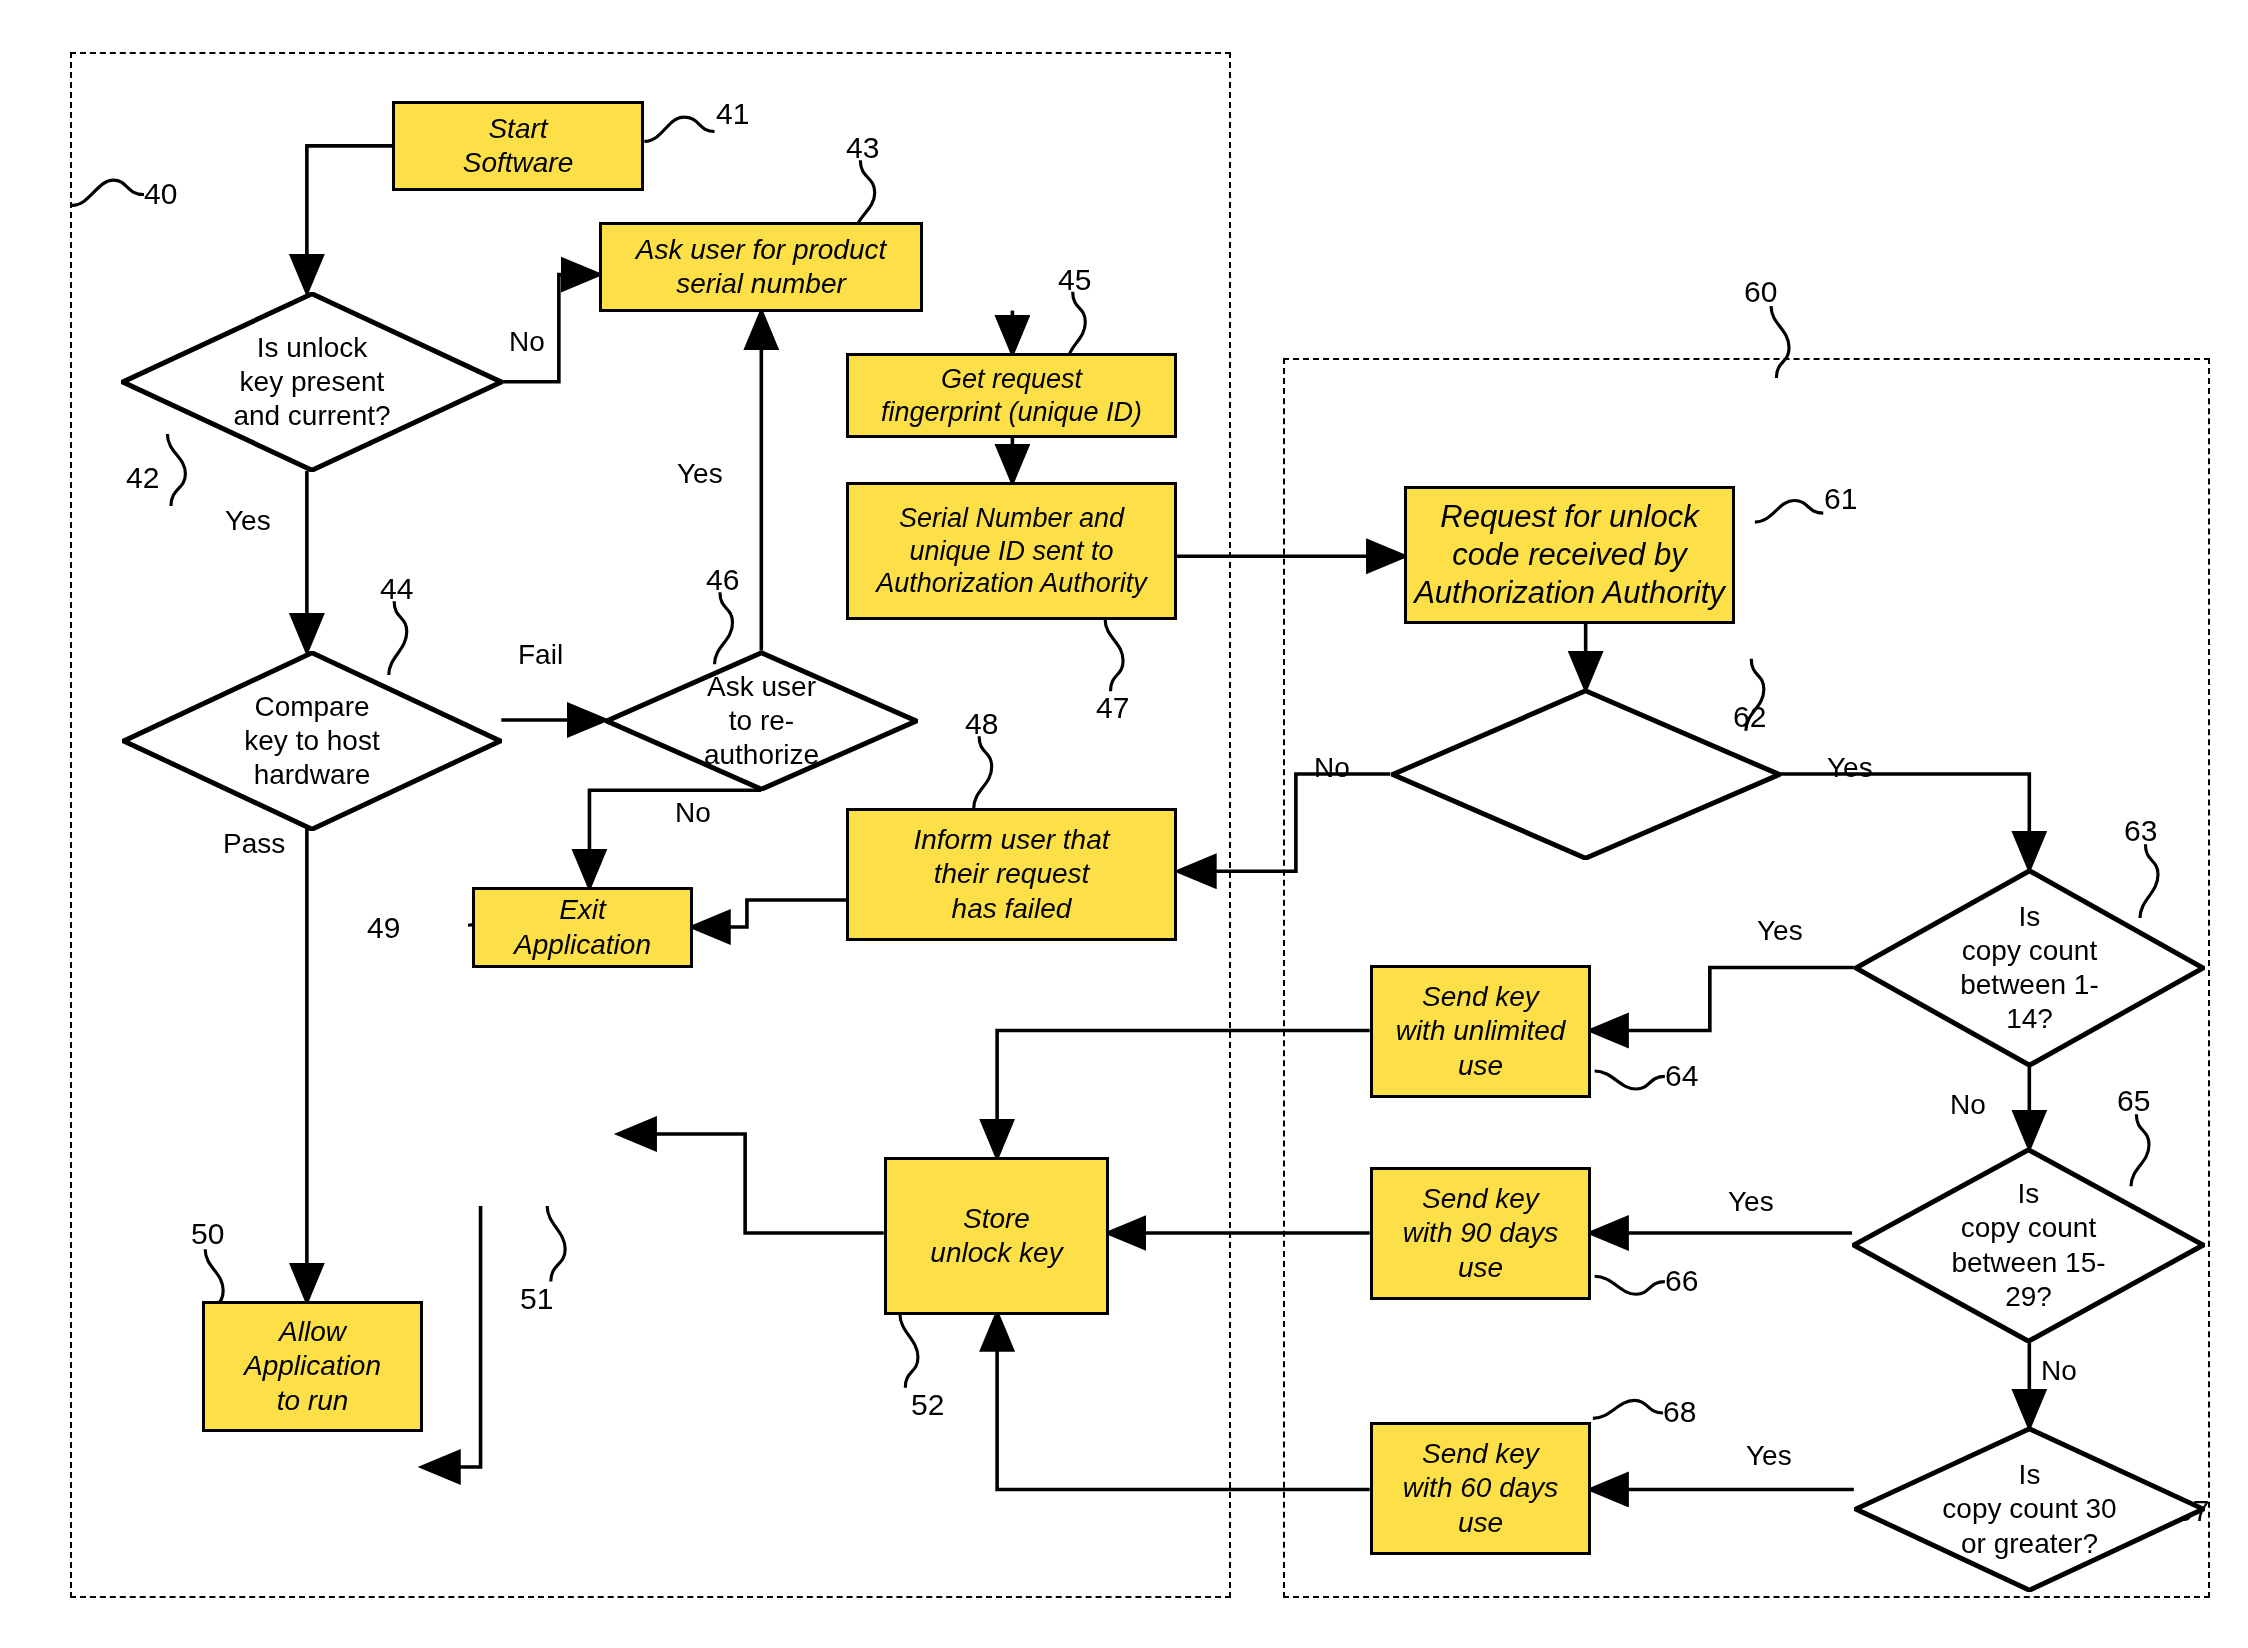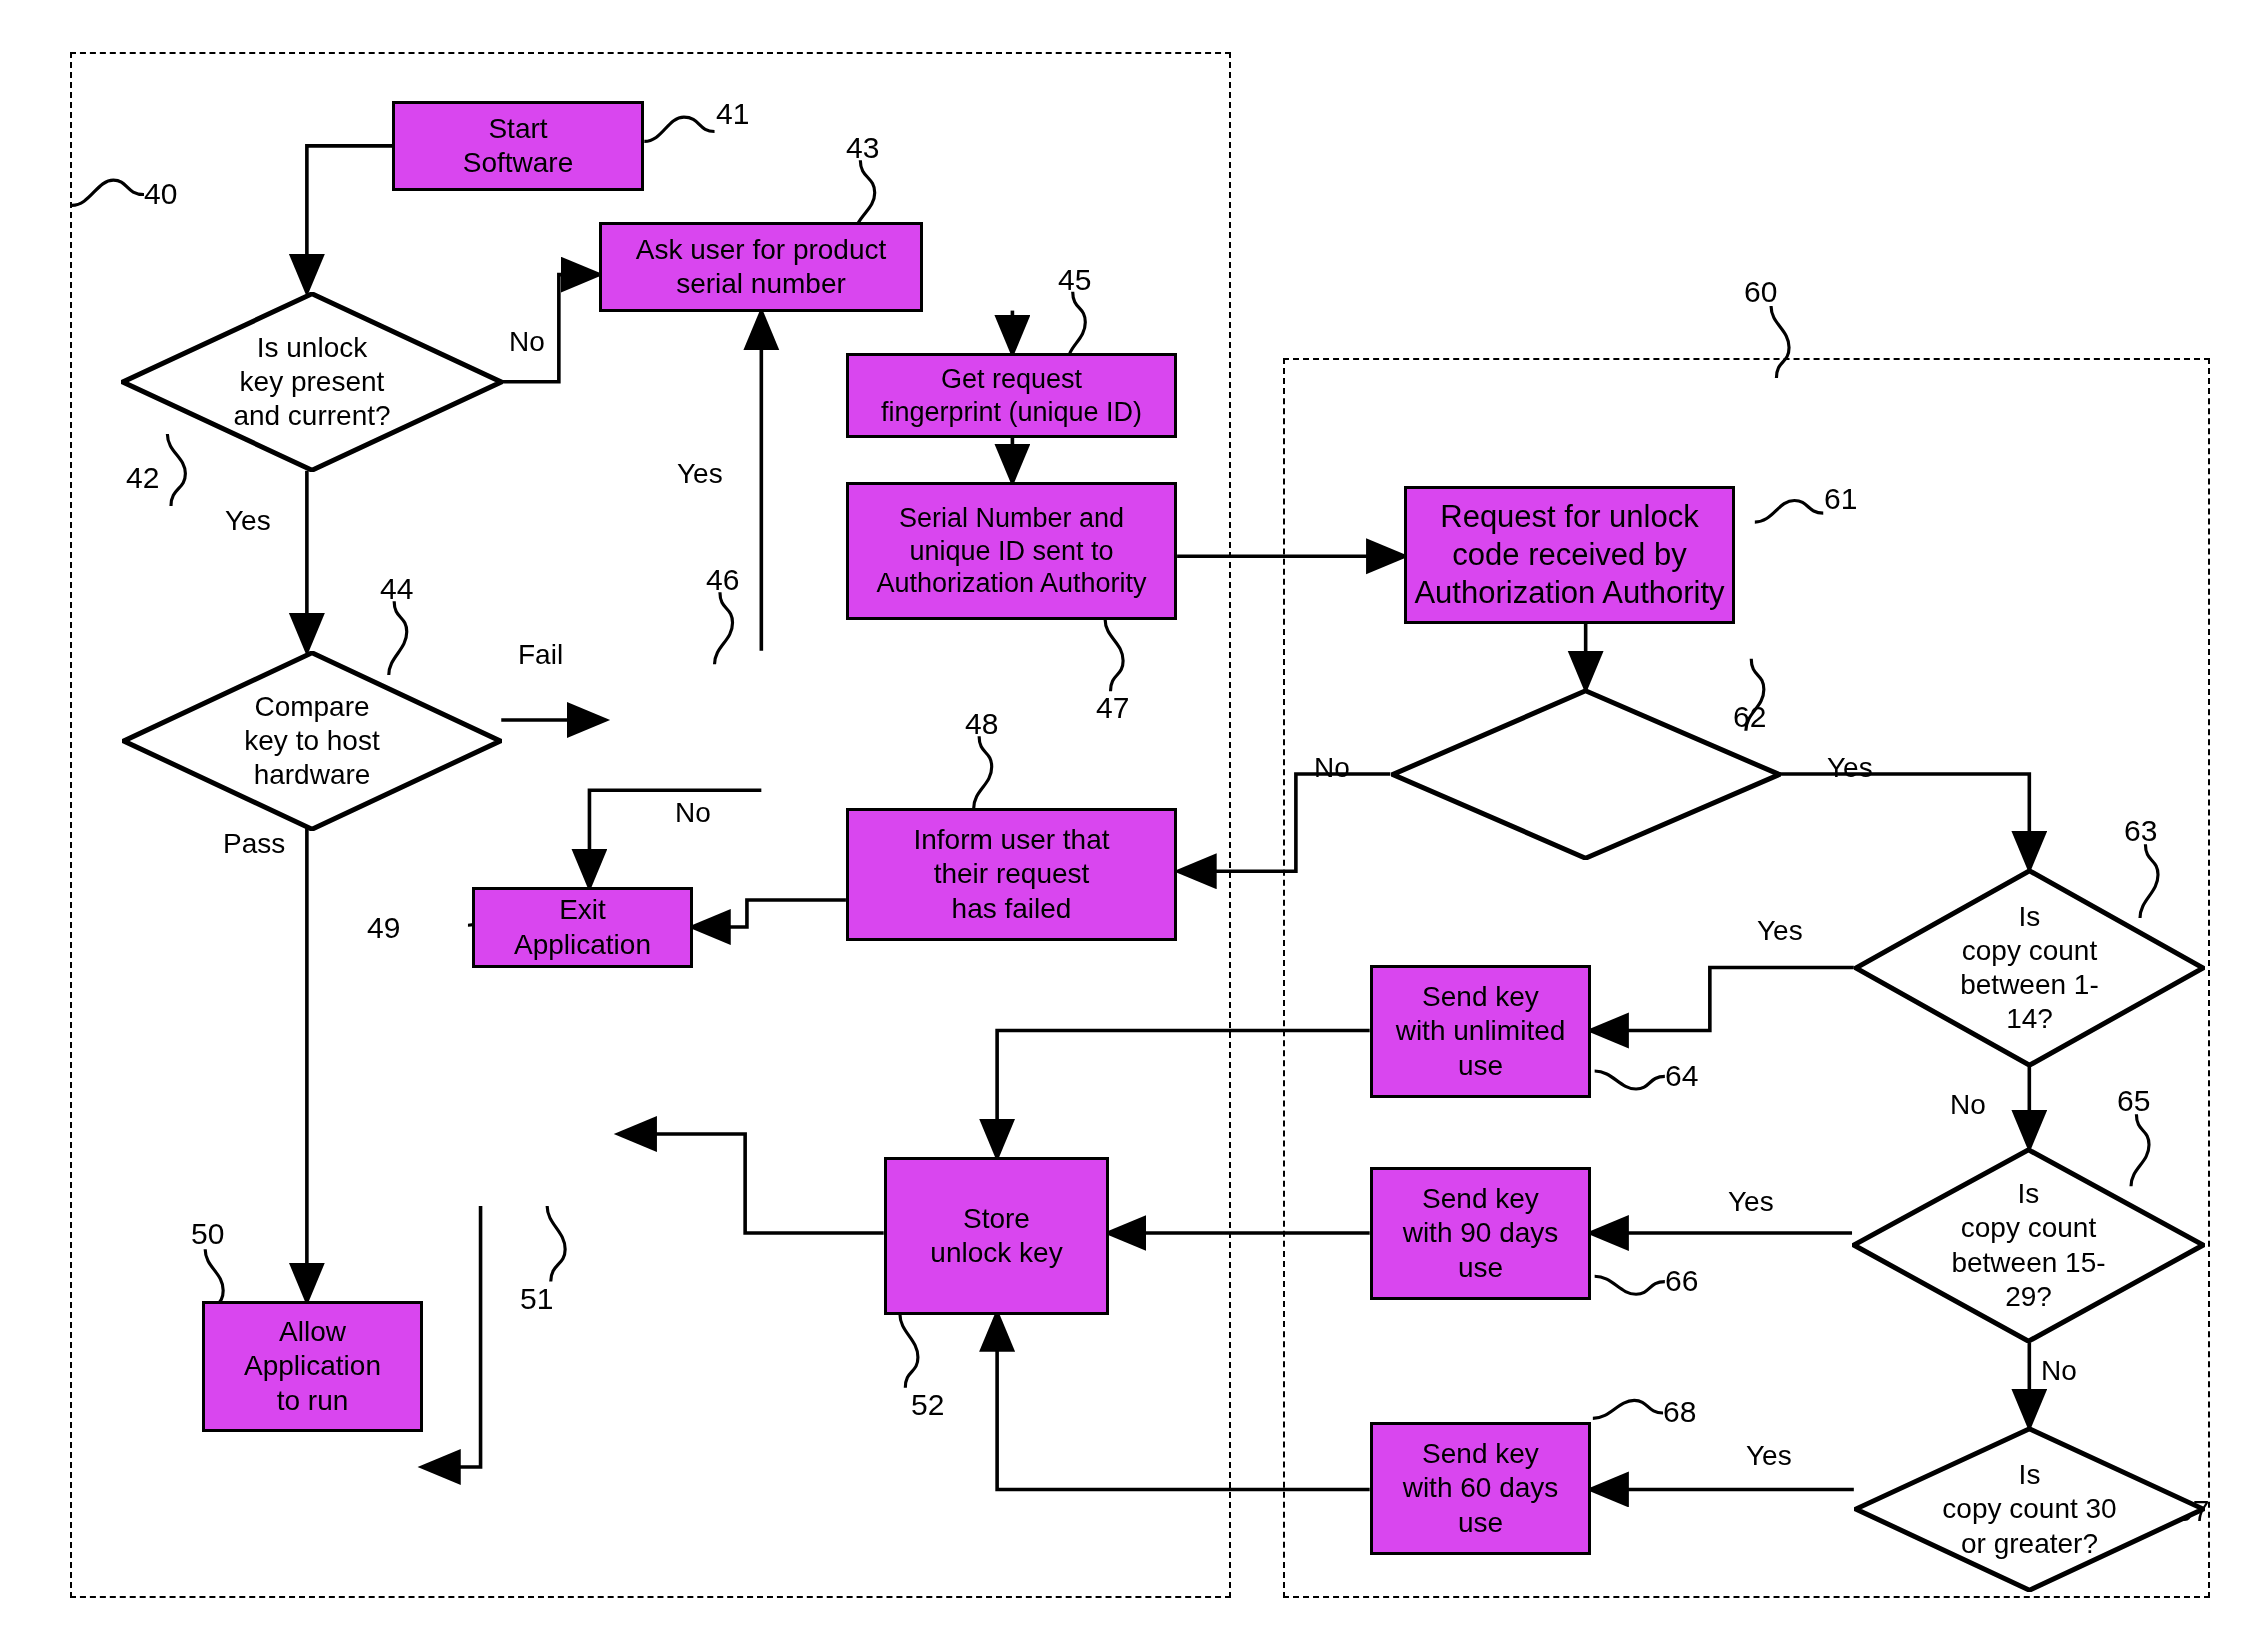--- a/index.html
+++ b/index.html
@@ -33,22 +33,23 @@
     display: flex;
     align-items: center;
     justify-content: center;
     text-align: center;
     font-size: 28px;
     line-height: 1.22;
     color: #000;
   }
   .node.box {
     border: 3.2px solid #000;
-    background: #d946ef;
+    background: #fde047;
     padding: 3.6px 5.4px;
+    font-style: italic;
   }
   .node.diamond {
     background: transparent;
   }
   .node.diamond .dlabel {
     position: relative;
     z-index: 2;
     width: 78%;
   }
   .node.diamond svg.dshape {
@@ -218,20 +219,28 @@
     <span class="dlabel" style="white-space:pre-line;">Compare
 key to host
 hardware</span>
   </div>
 
   <div class="node box" style="left:846px; top:353px; width:331px; height:85px; font-size:27px;">
     <span style="white-space:pre-line;">Get request
 fingerprint (unique ID)</span>
   </div>
 
+  <div class="node diamond" style="left:605px; top:651px; width:313px; height:140px;">
+    <svg class="dshape" viewBox="0 0 348 156" preserveAspectRatio="none">
+      <polygon points="174,2 346,78 174,154 2,78" fill="#fff" stroke="#000" stroke-width="5" vector-effect="non-scaling-stroke"></polygon>
+    </svg>
+    <span class="dlabel" style="white-space:pre-line; width:64%;">Ask user
+to re-
+authorize</span>
+  </div>
 
   <div class="node box" style="left:846px; top:482px; width:331px; height:138px; font-size:27px;">
     <span style="white-space:pre-line;">Serial Number and
 unique ID sent to
 Authorization Authority</span>
   </div>
 
   <div class="node box" style="left:846px; top:808px; width:331px; height:133px;">
     <span style="white-space:pre-line;">Inform user that
 their request

